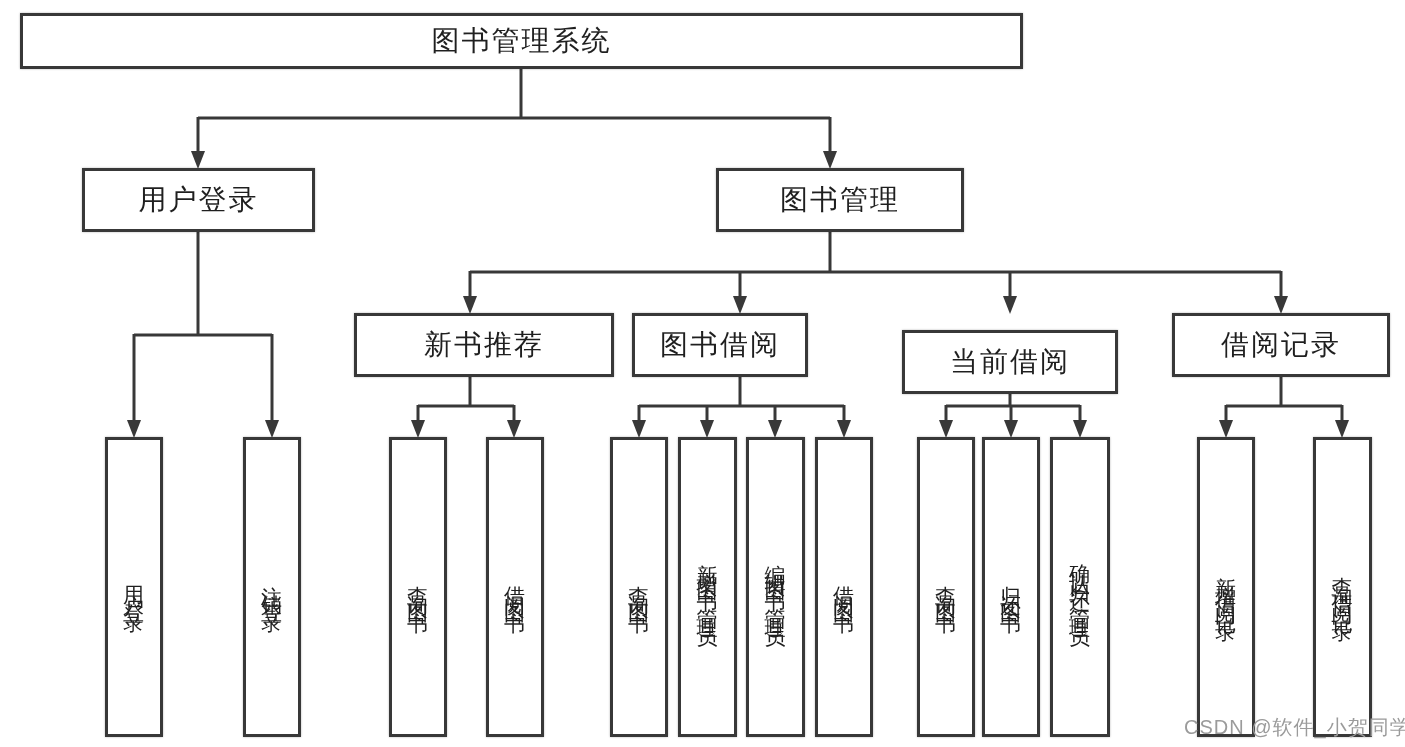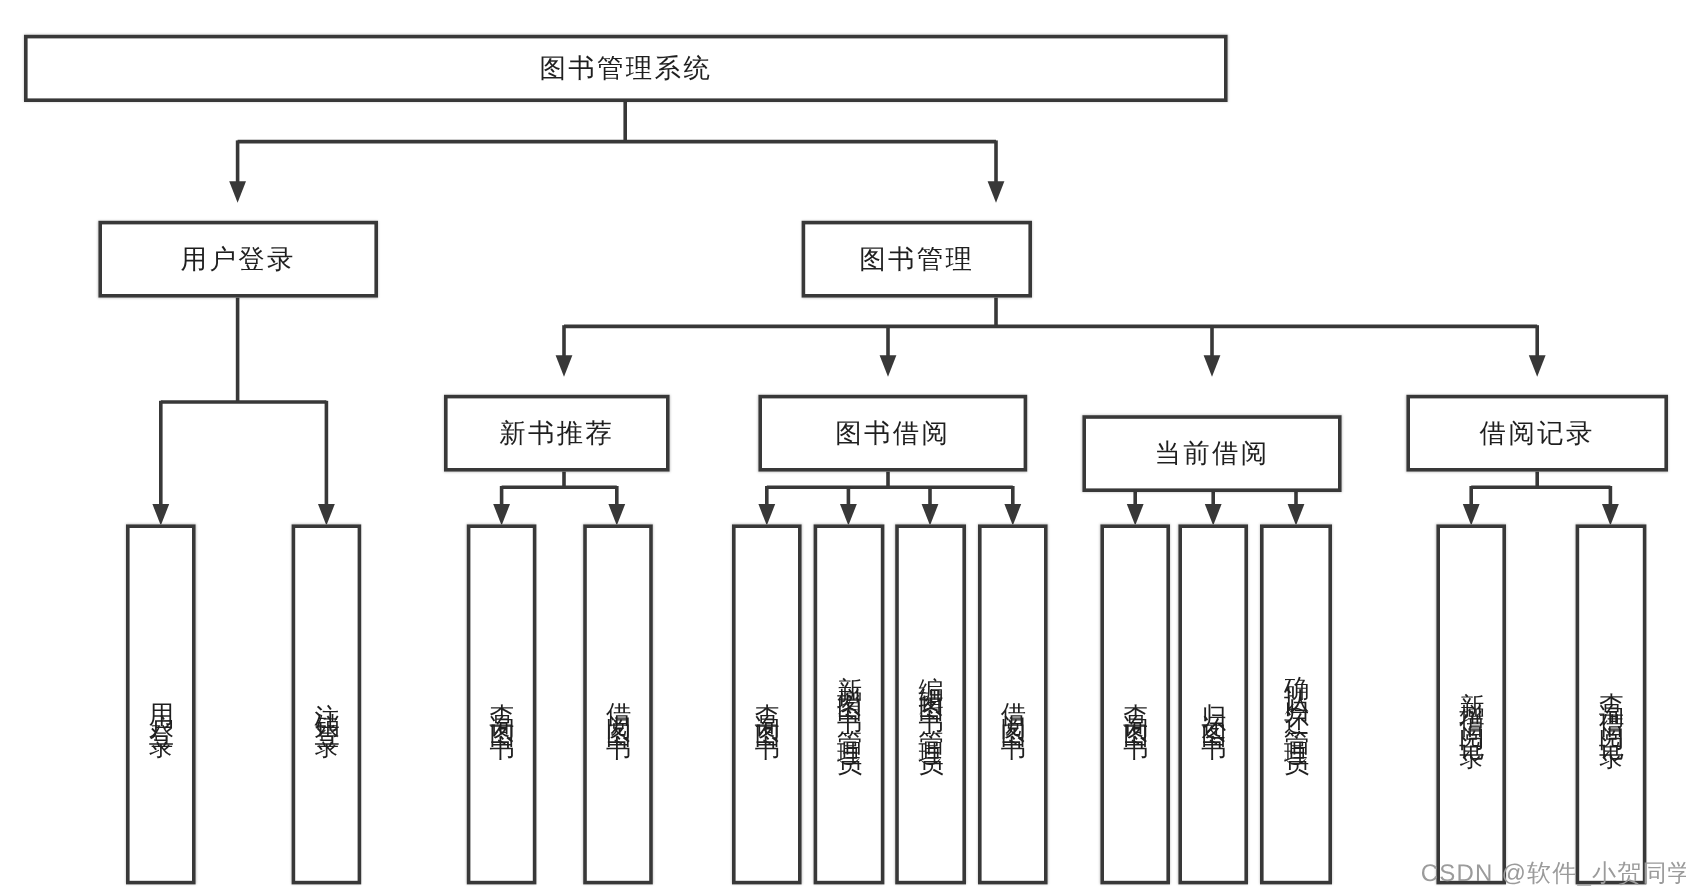--- a/index.html
+++ b/index.html
@@ -16,24 +16,23 @@
     box-sizing:border-box;
     border:3px solid #383838;
     background:#ffffff;
     display:flex;
     align-items:center;
     justify-content:center;
     color:#1f1f1f;
     box-shadow:0 0 2px rgba(0,0,0,0.28);
   }
   .box.h{
-    font-size:22px;
+    font-size:28px;
     letter-spacing:2px;
     white-space:nowrap;
-    margin-top:16px;
   }
   .box.v{
     font-size:21px;
   }
   .box.v .vtext{
     writing-mode:vertical-rl;
     text-orientation:mixed;
     letter-spacing:9px;
     line-height:1;
   }
@@ -115,24 +114,24 @@
       <polygon points="1004,420 1018,420 1011,438"></polygon>
       <polygon points="1073,420 1087,420 1080,438"></polygon>
       <polygon points="1219,420 1233,420 1226,438"></polygon>
       <polygon points="1335,420 1349,420 1342,438"></polygon>
     </g>
   </svg>
 
   <div class="box h" style="left:20px;top:13px;width:1003px;height:56px;">图书管理系统</div>
 
   <div class="box h" style="left:82px;top:168px;width:233px;height:64px;">用户登录</div>
-  <div class="box h" style="left:668px;top:168px;width:192px;height:64px;font-family:Liberation Mono, monospace;">图书管理</div>
+  <div class="box h" style="left:716px;top:168px;width:248px;height:64px;font-family:Liberation Mono, monospace;">图书管理</div>
 
-  <div class="box h" style="left:370px;top:313px;width:188px;height:64px;">新书推荐</div>
-  <div class="box h" style="left:632px;top:313px;width:224px;height:64px;">图书借阅</div>
+  <div class="box h" style="left:354px;top:313px;width:260px;height:64px;">新书推荐</div>
+  <div class="box h" style="left:632px;top:313px;width:176px;height:64px;">图书借阅</div>
   <div class="box h" style="left:902px;top:330px;width:216px;height:64px;">当前借阅</div>
   <div class="box h" style="left:1172px;top:313px;width:218px;height:64px;text-align:right;">借阅记录</div>
 
   <div class="box v" style="left:105px;top:437px;width:58px;height:300px;">
     <span class="vtext">用户登录</span>
   </div>
   <div class="box v" style="left:243px;top:437px;width:58px;height:300px;">
     <span class="vtext">注销登录</span>
   </div>
 

